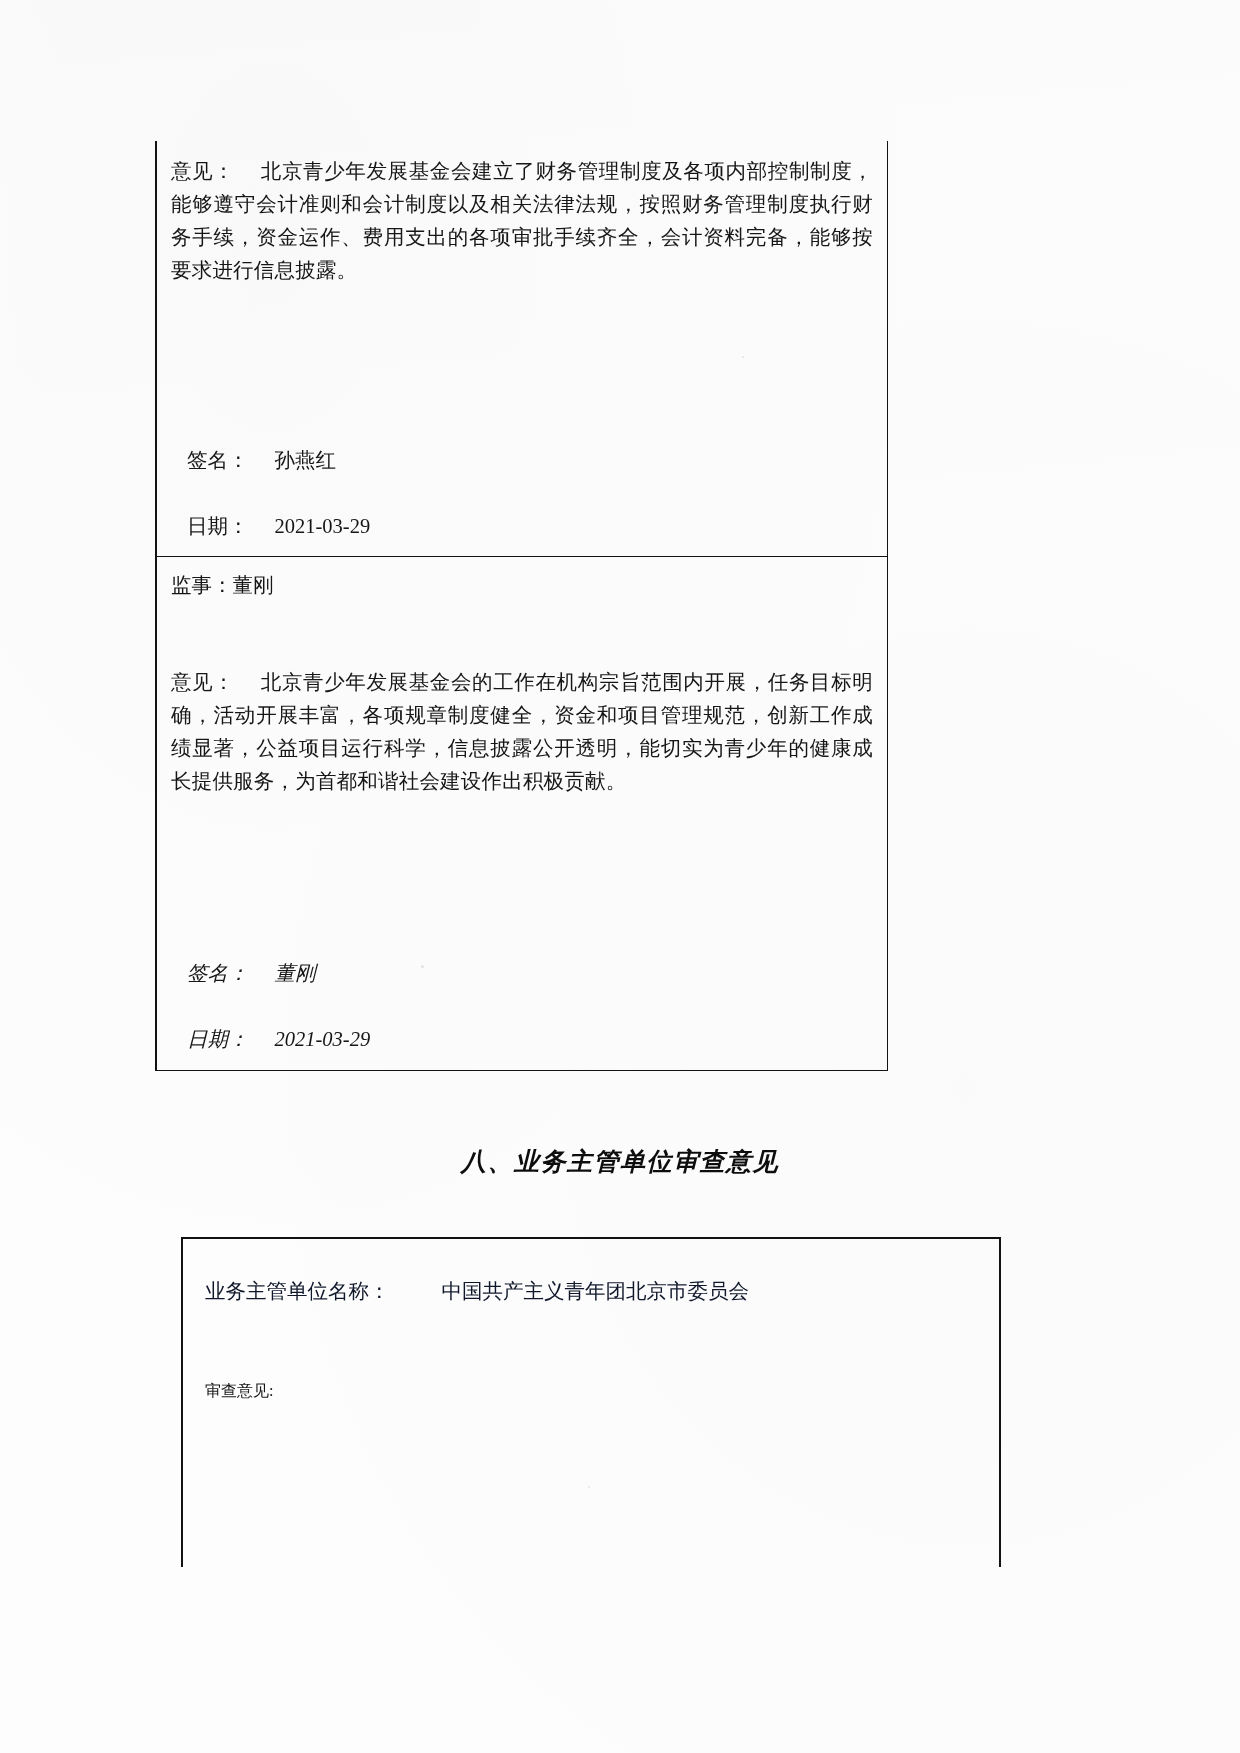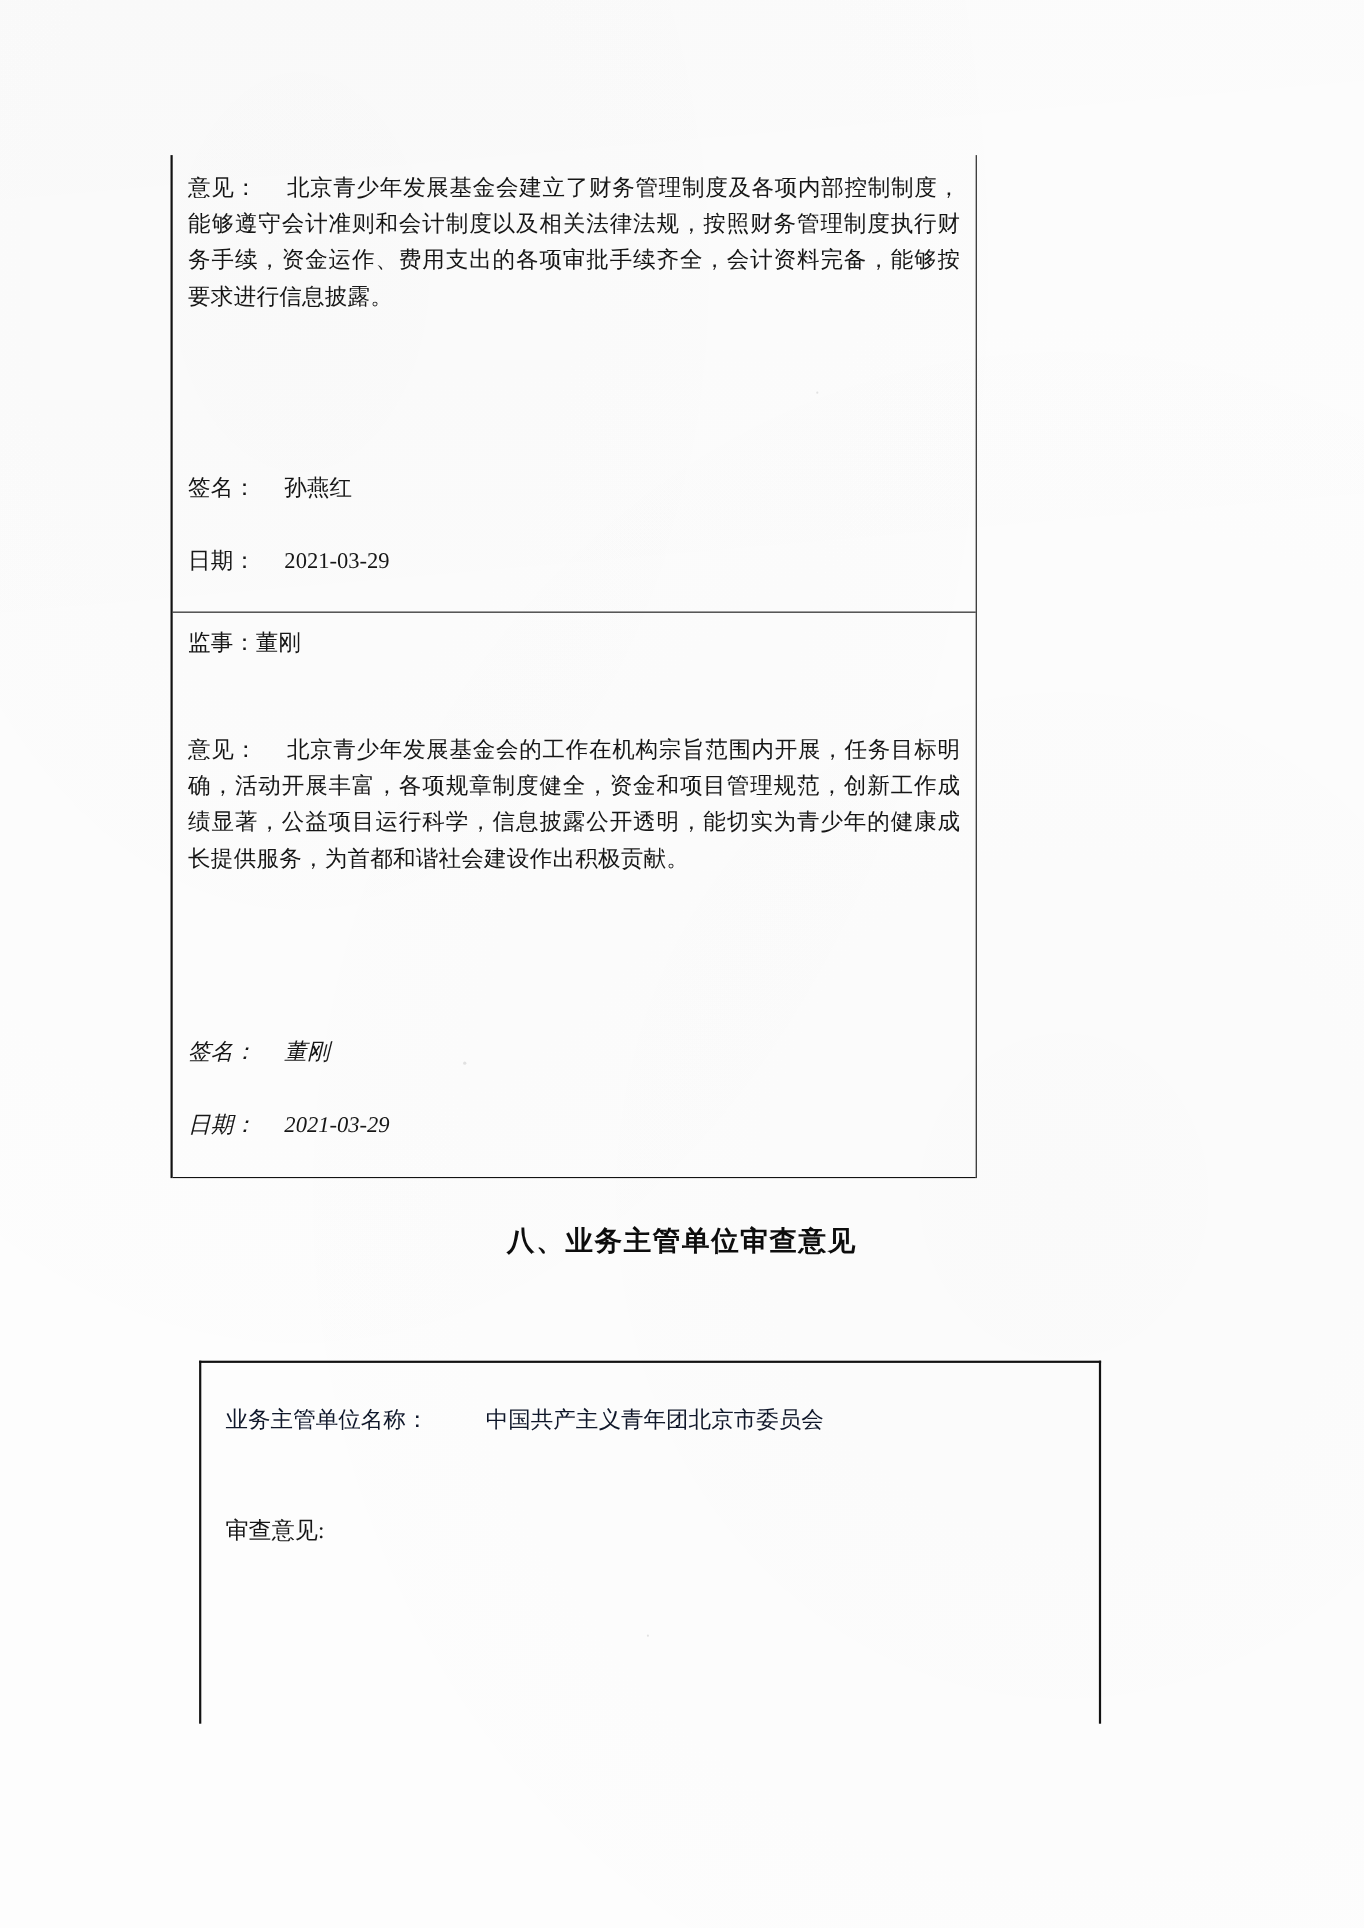--- a/index.html
+++ b/index.html
@@ -68,21 +68,21 @@
     color: #161616;
     margin: 0;
   }
 
   .para-indent { text-indent: 0; }
 
   .label-line {
     font-size: 20.5px;
     line-height: 30px;
     color: #161616;
-    margin: 0;
+    margin: 16px;
   }
 
   .sig-block {
     position: absolute;
     left: 14px;
   }
 
   .sig-name { margin-bottom: 36px; }
 
   .supervisor-head {
@@ -90,27 +90,28 @@
     line-height: 30px;
     color: #161616;
     margin: 0;
   }
 
   
   .section-heading {
     position: absolute;
     left: 0;
     right: 0;
-    top: 1111px;
+    top: 1145px;
     text-align: center;
     font-size: 25px;
     font-weight: bold;
     letter-spacing: 1.5px;
     color: #0d0d0d;
     font-family: "Liberation Serif", "DejaVu Serif", serif;
+    font-style: italic;
   }
 
   
   .unit-table {
     position: absolute;
     left: 181px;
     top: 1237px;
     width: 820px;
     height: 330px;
     border-left: 2px solid #121212;
@@ -125,21 +126,21 @@
     line-height: 32px;
     color: #0f172a;
     white-space: nowrap;
   }
 
   .unit-row .unit-label { display: inline-block; }
   .unit-row .unit-value { display: inline-block; margin-left: 52px; }
 
   .review-row {
     margin-top: 68px;
-    font-size: 21px;
+    font-size: 16px;
     line-height: 32px;
     color: #161616;
   }
 
   
   .speck {
     position: absolute;
     background: rgba(0,0,0,0.10);
     border-radius: 50%;
     pointer-events: none;

